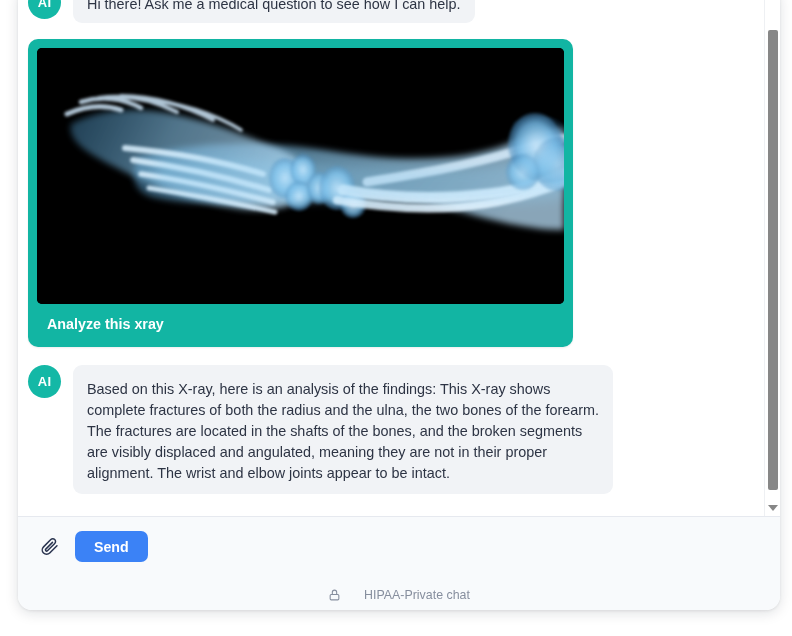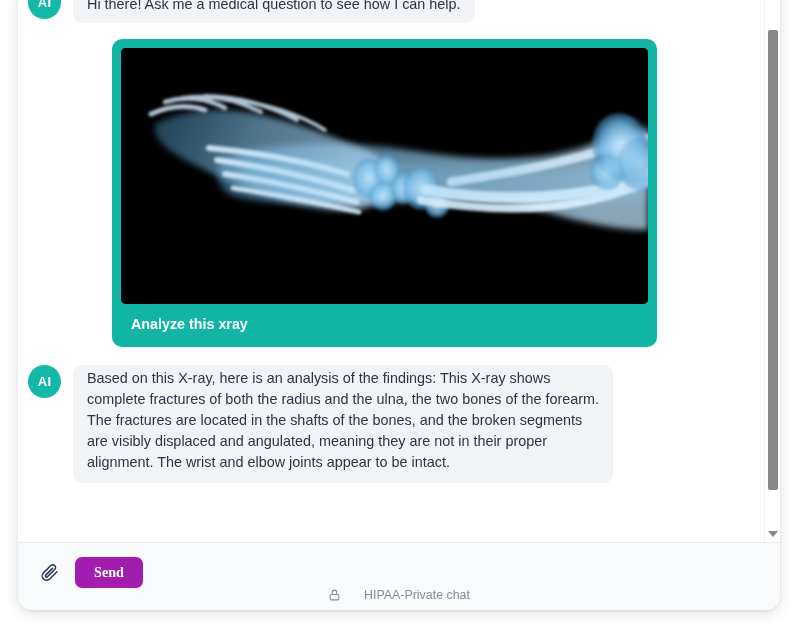--- a/index.html
+++ b/index.html
@@ -58,31 +58,31 @@
     display: flex;
     align-items: center;
     justify-content: center;
     letter-spacing: .3px;
     margin-top: 0px;
   }
   .bubble-ai {
     margin-left: 12px;
     background: #f1f3f6;
     border-radius: 9px;
-    padding: 3px 14px 10px 14px;
+    padding: 14px 14px 10px 14px;
     color: #2d3444;
     font-size: 14.4px;
     line-height: 21px;
     max-width: 540px;
   }
   .bubble-ai.single { padding: 8px 14px; }
   
   .user-row {
     display: flex;
-    justify-content: center;
+    justify-content: flex-start;
     padding: 0 14px 0 10px;
     margin-bottom: 18px;
   }
   .user-card {
     background: #12b5a3;
     border-radius: 10px;
     width: 545px;
     padding: 9px 9px 0 9px;
     box-shadow: 0 1px 2px rgba(15,23,42,0.08);
   }
@@ -163,29 +163,29 @@
     outline: none;
   }
   .msg-input::placeholder { color: #98a0ae; }
   .send-btn {
     flex: 0 0 auto;
     margin-left: 11px;
     height: 31px;
     padding: 0 19px;
     border: none;
     border-radius: 7px;
-    background: #a21caf;
+    background: #3b82f6;
     color: #ffffff;
     font-size: 14.2px;
     font-weight: bold;
-    font-family: Liberation Serif, serif;
+    font-family: Liberation Sans, sans-serif;
     cursor: pointer;
   }
   .privacy-note {
-    margin-top: 0;
+    margin-top: 26px;
     display: flex;
     align-items: flex-end;
     justify-content: center;
     gap: 23px;
     color: #868e9e;
     font-size: 12.4px;
   }
   .privacy-note svg { display: block; }
 </style>
 </head>

